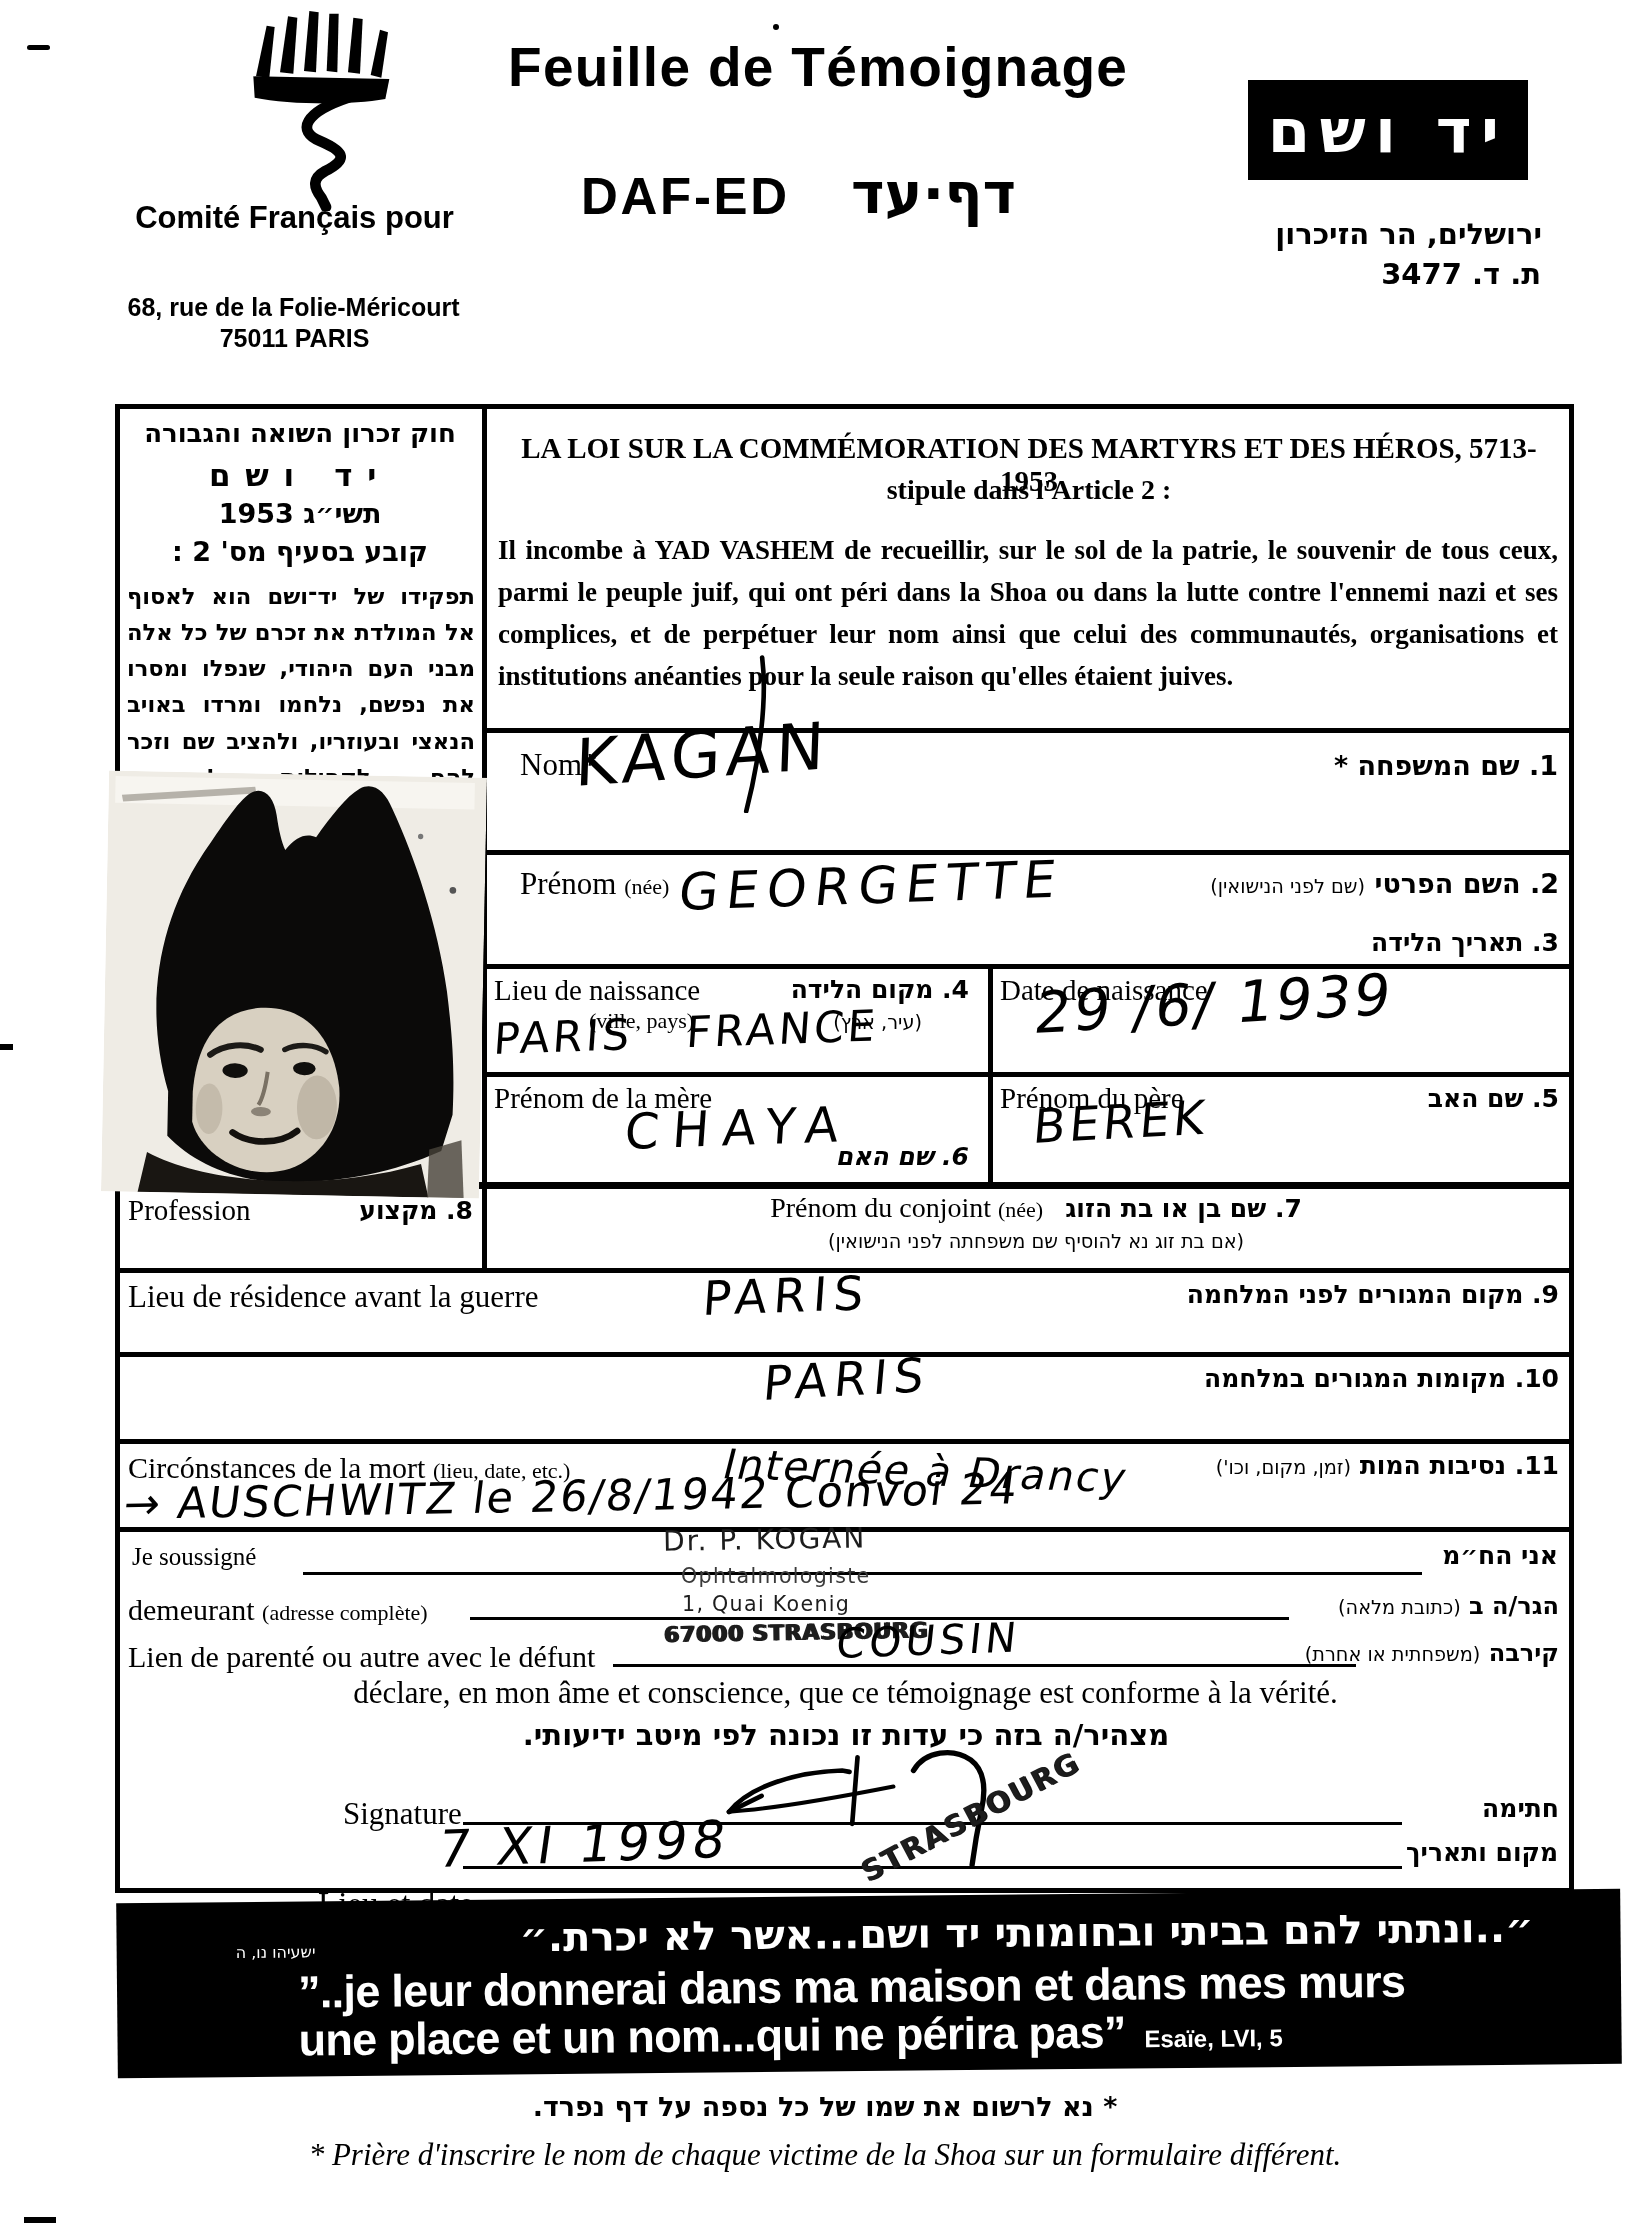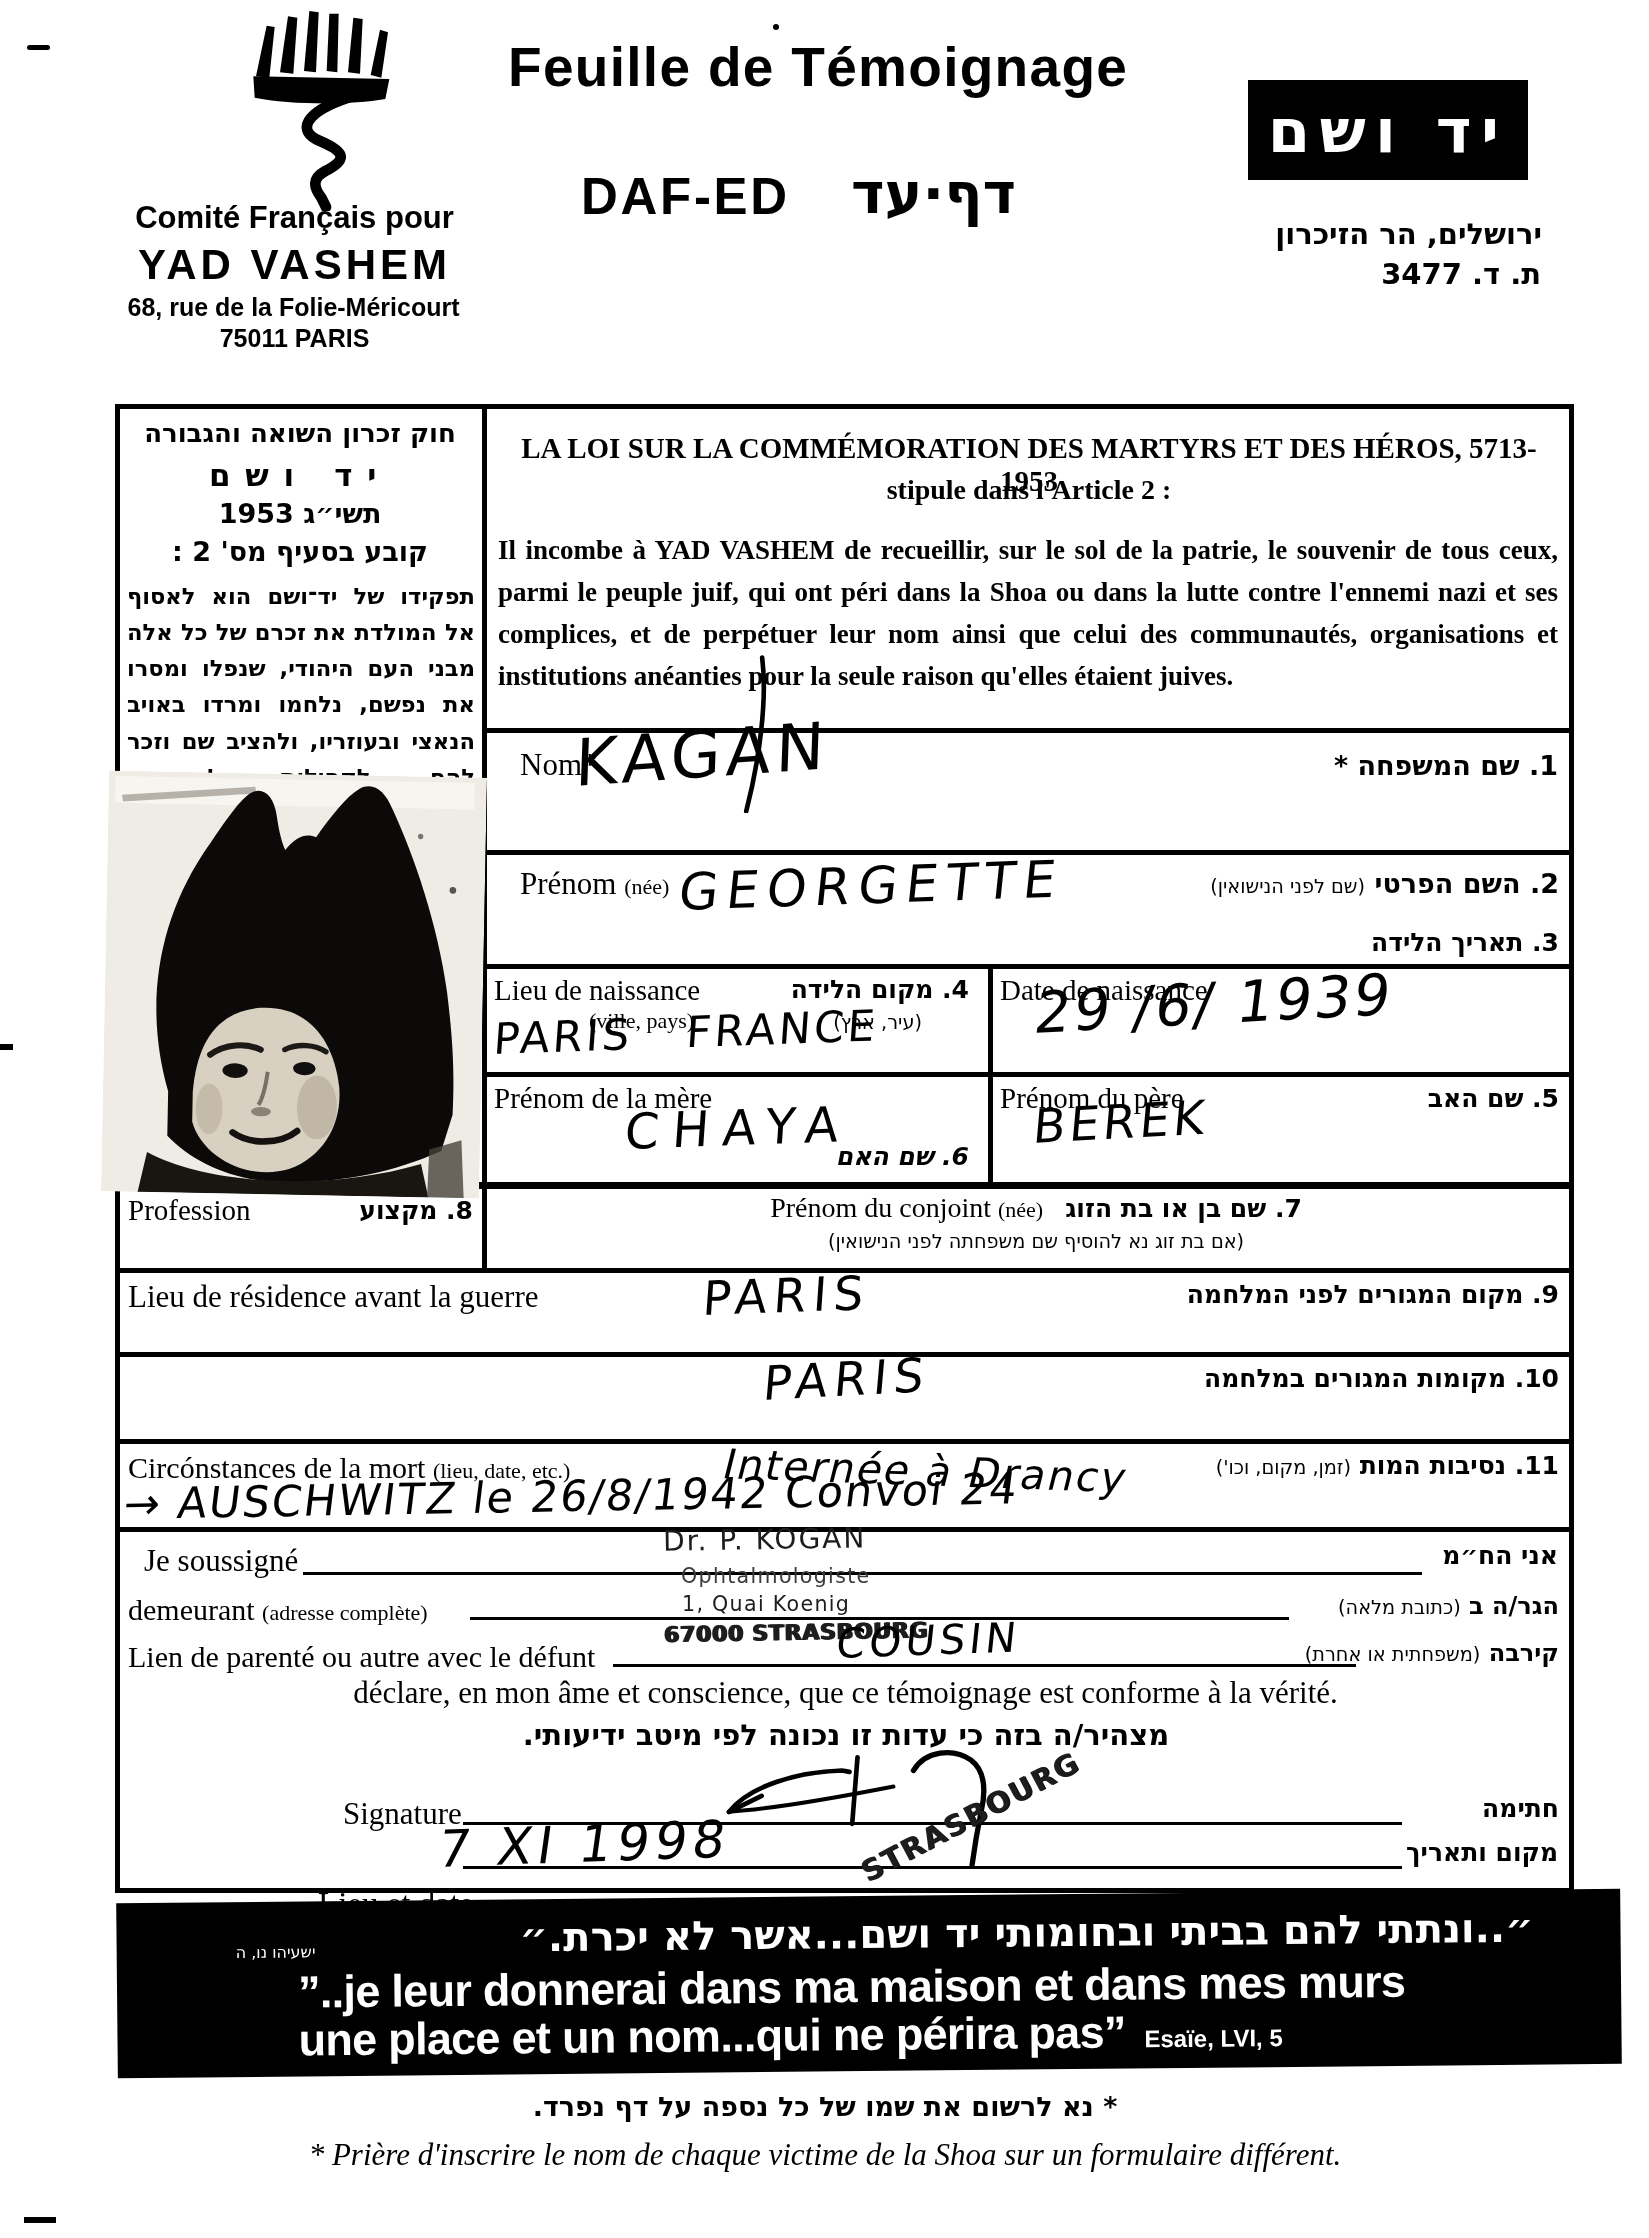--- a/index.html
+++ b/index.html
@@ -44,21 +44,20 @@
       <polygon points="84,90 92,0 106,2 102,92" fill="#000"></polygon>
       <polygon points="118,90 122,4 136,4 134,92" fill="#000"></polygon>
       <polygon points="150,92 158,10 172,12 168,94" fill="#000"></polygon>
       <polygon points="184,96 198,28 210,32 200,100" fill="#000"></polygon>
       <path d="M 8 98 L 212 102 L 206 132 C 150 142 60 140 10 130 Z" fill="#000"></path>
       <path d="M 150 130 C 85 152 72 180 108 195 C 148 212 148 224 116 240 C 96 251 98 264 110 280 L 117 294" fill="none" stroke="#000" stroke-width="16" stroke-linecap="round"></path>
     </svg>
   </div>
 
   <div class="abs sansb center" style="left:113px;top:200px;width:363px;font-size:31px;">Comité Français pour</div>
-  <div class="abs sansb center" style="left:113px;top:241px;width:363px;font-size:42px;letter-spacing:4px;">YAD VASHEM</div>
   <div class="abs sansb center" style="left:107px;top:293px;width:373px;font-size:25px;">68, rue de la Folie-Méricourt</div>
   <div class="abs sansb center" style="left:113px;top:324px;width:363px;font-size:25px;">75011 PARIS</div>
 
   <div class="abs sansb" style="left:508px;top:35px;font-size:55px;letter-spacing:1.3px;">Feuille de Témoignage</div>
   <div class="abs sansb" style="left:581px;top:167px;font-size:51px;letter-spacing:2.7px;">DAF-ED</div>
   <div class="abs heb" style="left:851px;top:160px;font-size:57px;">דף·עד</div>
 
   <div class="abs" style="left:1248px;top:80px;width:280px;height:100px;background:#000;display:flex;align-items:center;justify-content:center;">
     <span class="heb" style="color:#fff;font-size:61px;letter-spacing:9.3px;">יד ושם</span>
   </div>
@@ -187,21 +186,21 @@
     <span>Circónstances de la mort</span>
     <span class="lab-sub">(lieu, date, etc.)</span>
   </div>
   <div class="abs heb heblab" style="left:1026px;top:1451px;width:533px;">
     <span>11. נסיבות המות</span>
     <span class="hebsub" style="font-weight:normal;">(זמן, מקום, וכו')</span>
   </div>
   <div class="abs hand" style="left:718px;top:1440px;font-size:41px;letter-spacing:2px;transform:rotate(2deg) skewX(-12deg);">Internée à Drancy</div>
   <div class="abs hand" style="left:121px;top:1479px;font-size:43px;letter-spacing:2px;transform:rotate(-1deg) skewX(-8deg);z-index:6;">→ AUSCHWITZ  le 26/8/1942    Convoi 24</div>
 
-  <div class="abs lab" style="left:144px;top:1543px;font-size:31px;">Je soussigné</div>
+  <div class="abs lab" style="left:132px;top:1543px;font-size:25px;">Je soussigné</div>
   <div class="line" style="left:303px;top:1572px;width:1119px;"></div>
   <div class="abs heb heblab" style="left:1292px;top:1541px;width:266px;">אני הח״מ</div>
 
   <div class="abs stampt" style="left:663px;top:1523px;font-size:28px;letter-spacing:2px;transform:rotate(-1deg);">Dr. P. KOGAN</div>
   <div class="abs stampt" style="left:681px;top:1564px;font-size:20.6px;color:#3a3a3a;letter-spacing:1.3px;">Ophtalmologiste</div>
   <div class="abs stampt" style="left:682px;top:1592px;font-size:20.6px;letter-spacing:1.3px;">1, Quai Koenig</div>
   <div class="abs stampt" style="left:663px;top:1620px;font-size:22px;font-weight:bold;letter-spacing:0.7px;text-shadow:2px 0 0 #1d1d1d;transform:rotate(-1deg);">67000 STRASBOURG</div>
 
   <div class="abs lab" style="left:128px;top:1593px;font-size:30px;">
     <span>demeurant</span>

